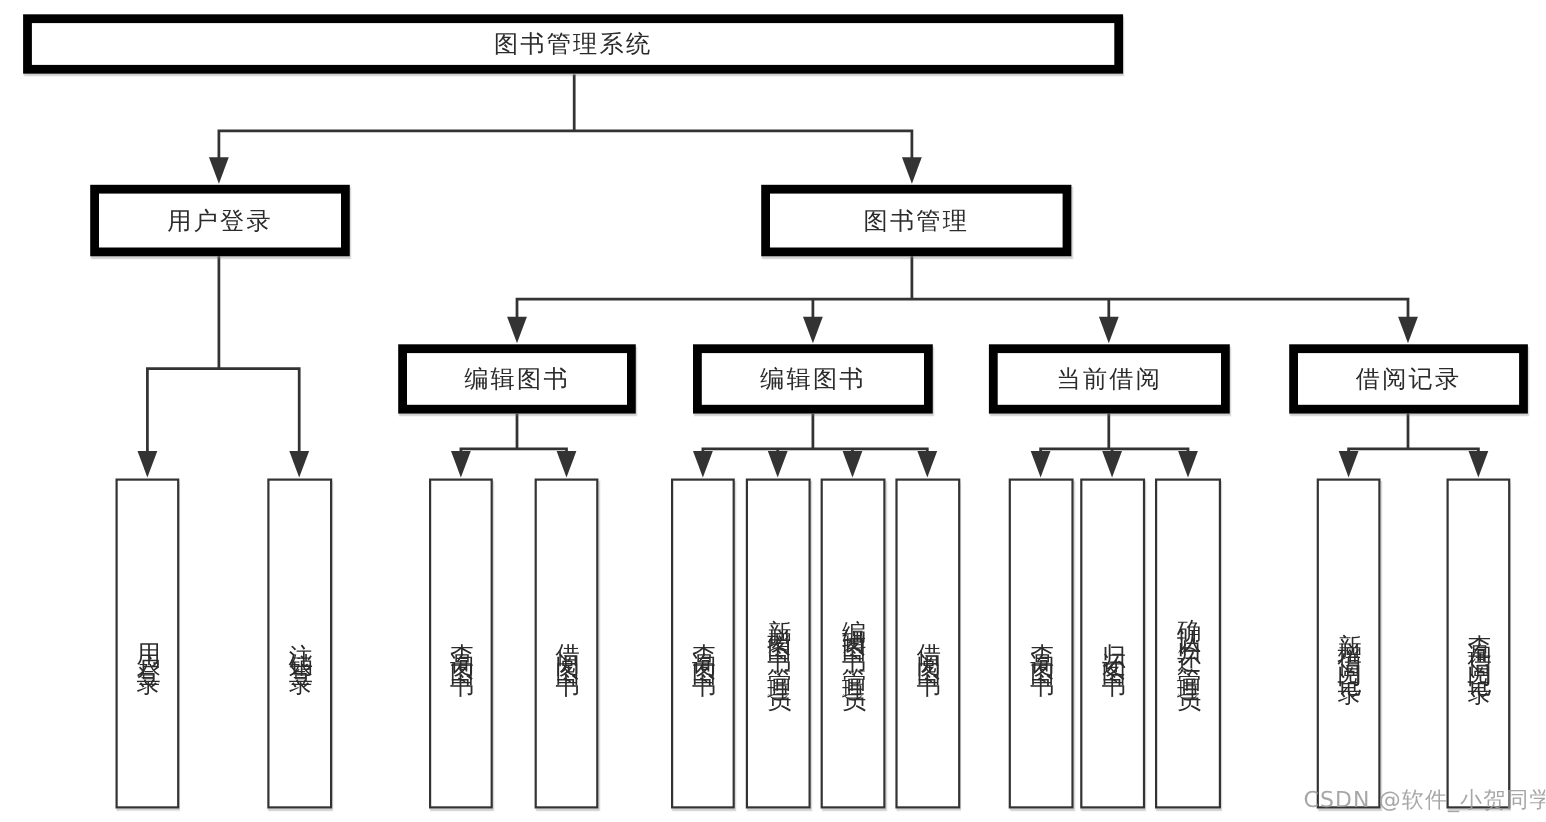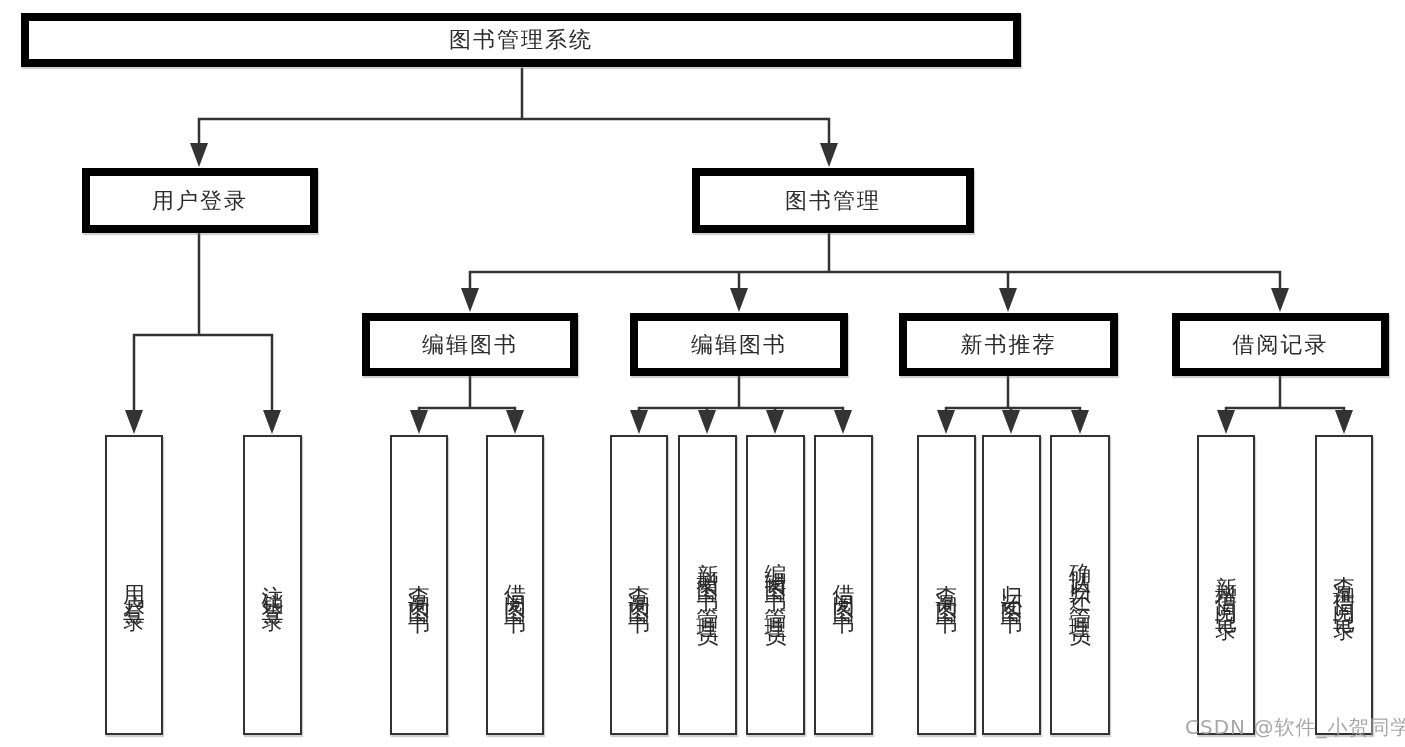--- a/index.html
+++ b/index.html
@@ -103,21 +103,21 @@
     </g>
   </svg>
 
   <div class="box" style="left:21px;top:13px;width:1000px;height:54px">图书管理系统</div>
 
   <div class="box" style="left:82px;top:168px;width:236px;height:65px">用户登录</div>
   <div class="box" style="left:692px;top:168px;width:282px;height:65px">图书管理</div>
 
   <div class="box" style="left:362px;top:313px;width:216px;height:63px">编辑图书</div>
   <div class="box" style="left:630px;top:313px;width:218px;height:63px">编辑图书</div>
-  <div class="box" style="left:899px;top:313px;width:219px;height:63px">新书推荐</div>
+  <div class="box" style="left:899px;top:313px;width:219px;height:63px">当前借阅</div>
   <div class="box" style="left:1172px;top:313px;width:217px;height:63px">借阅记录</div>
 
   <div class="vbox" style="left:105px;top:435px;width:58px;height:300px">用户登录</div>
   <div class="vbox" style="left:243px;top:435px;width:59px;height:300px">注销登录</div>
 
   <div class="vbox" style="left:390px;top:435px;width:58px;height:300px">查询图书</div>
   <div class="vbox" style="left:486px;top:435px;width:58px;height:300px">借阅图书</div>
 
   <div class="vbox" style="left:610px;top:435px;width:58px;height:300px">查询图书</div>
   <div class="vbox" style="left:678px;top:435px;width:59px;height:300px">新增图书（管理员）</div>

